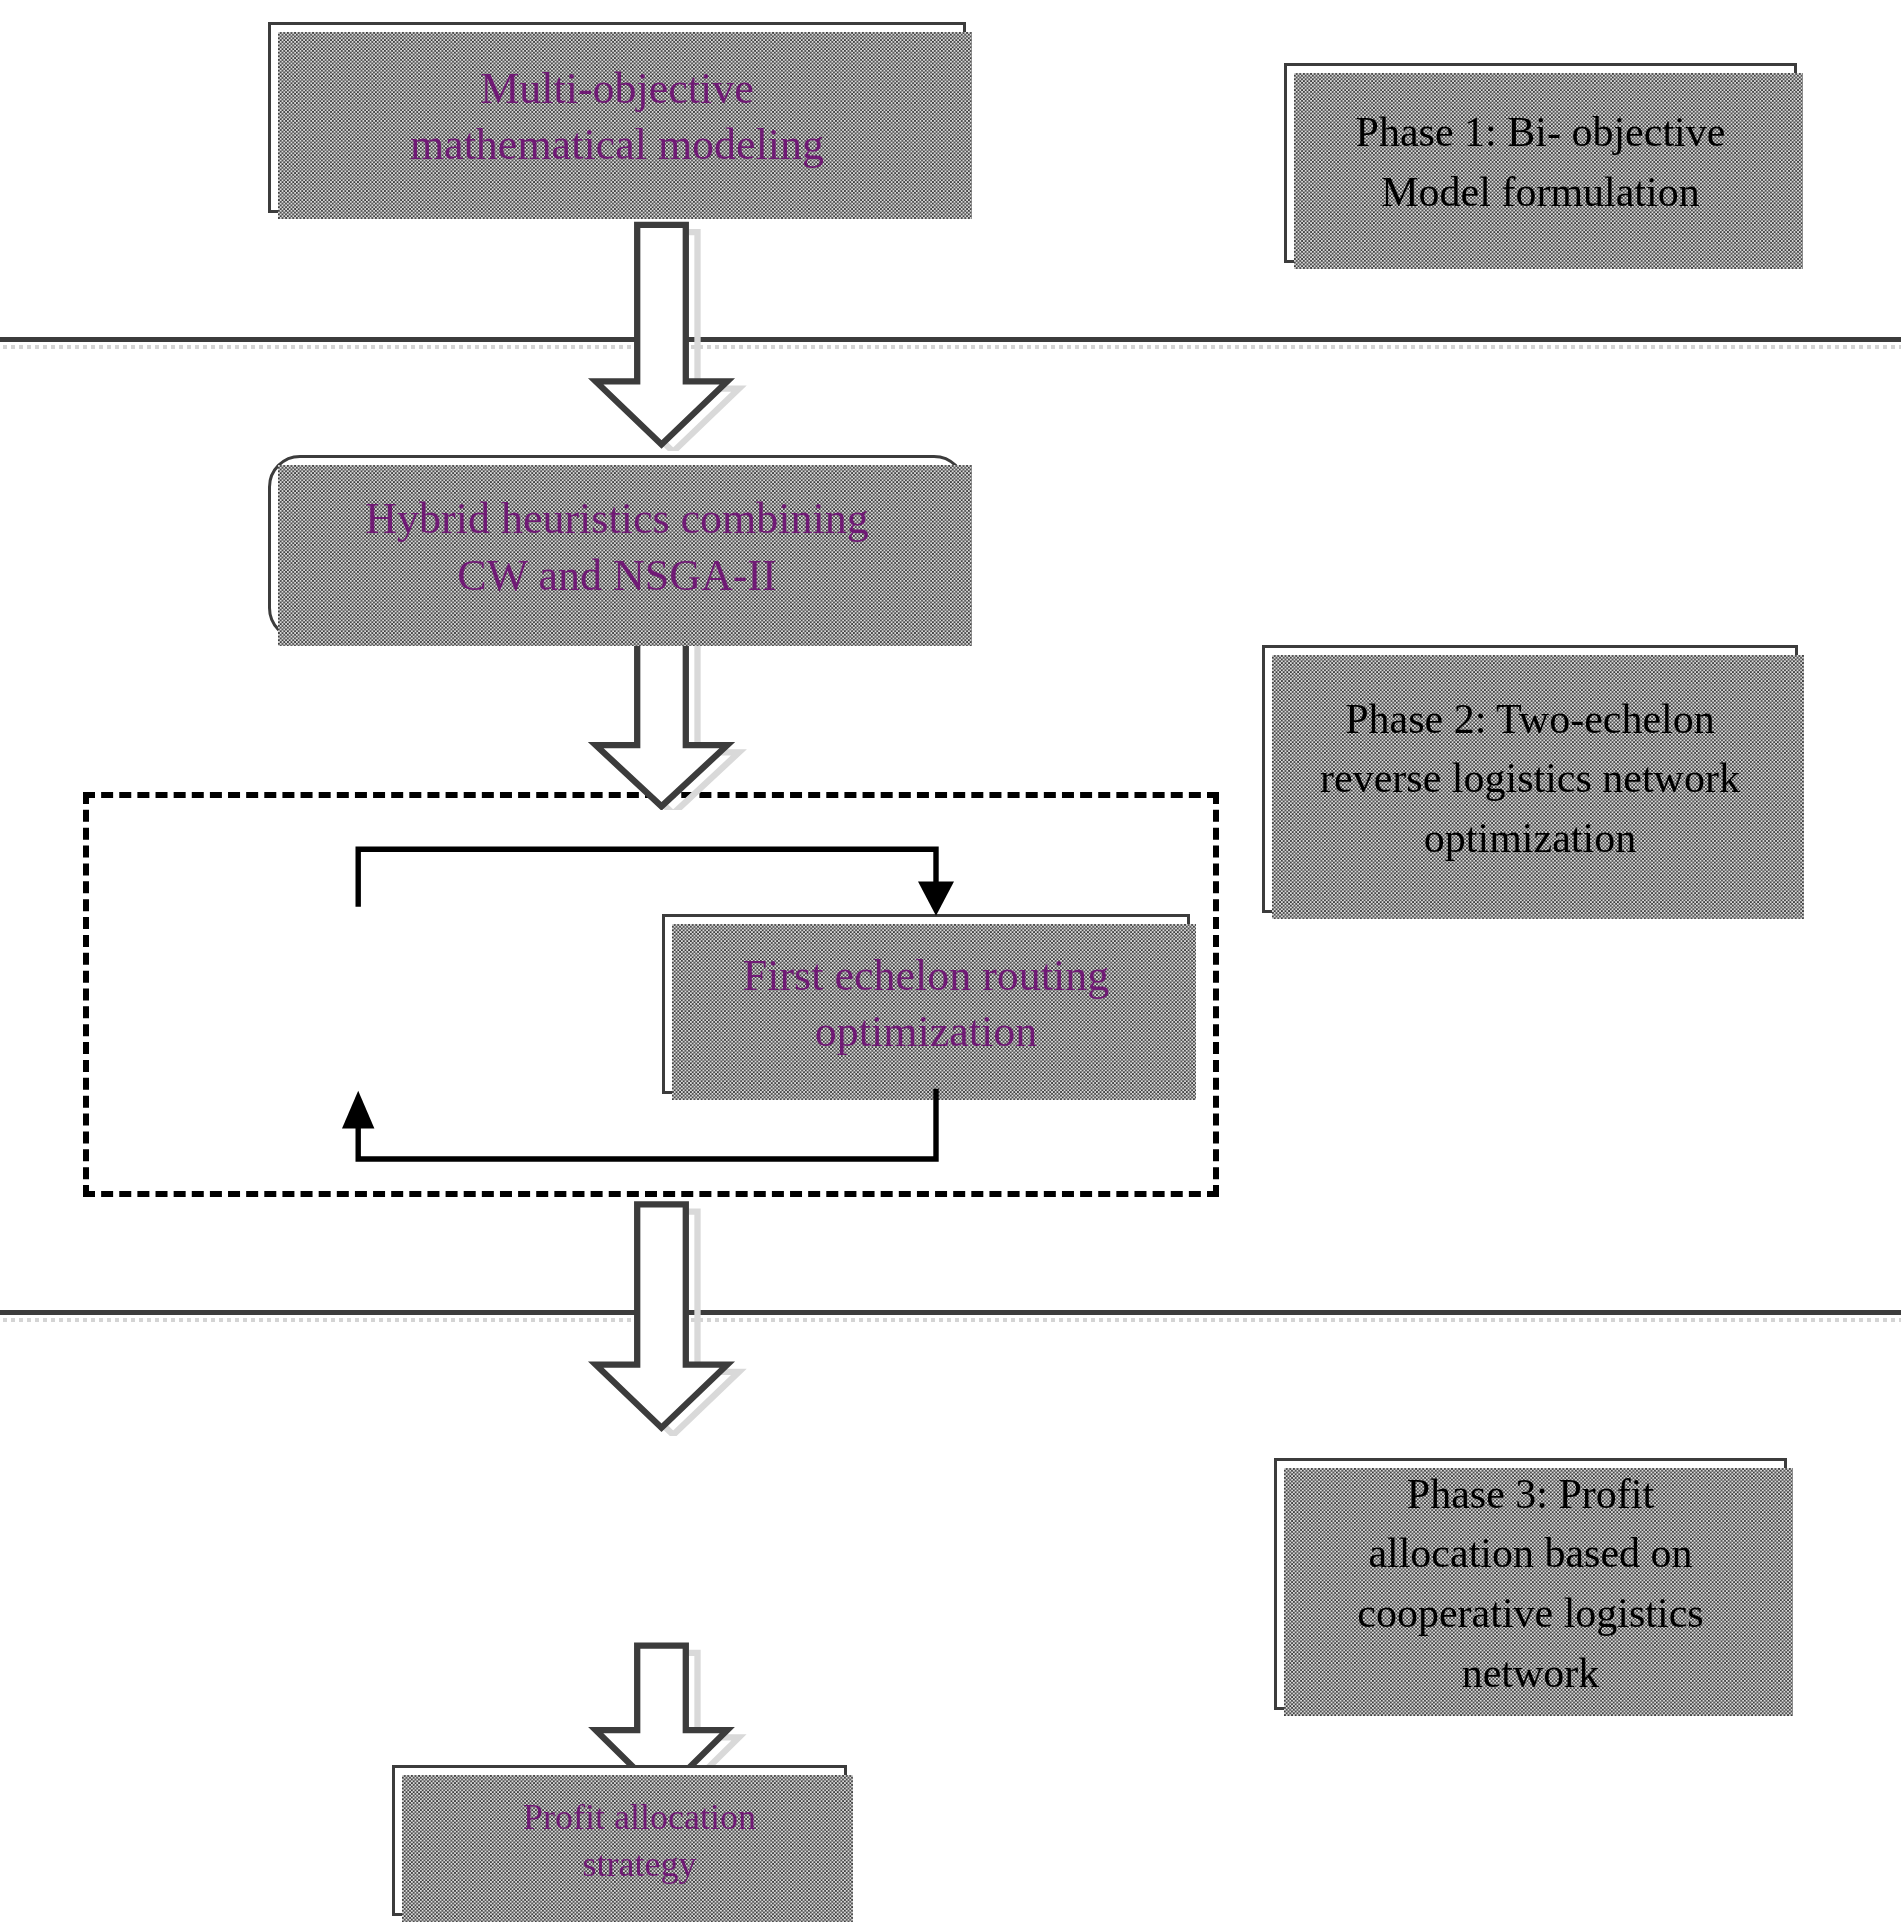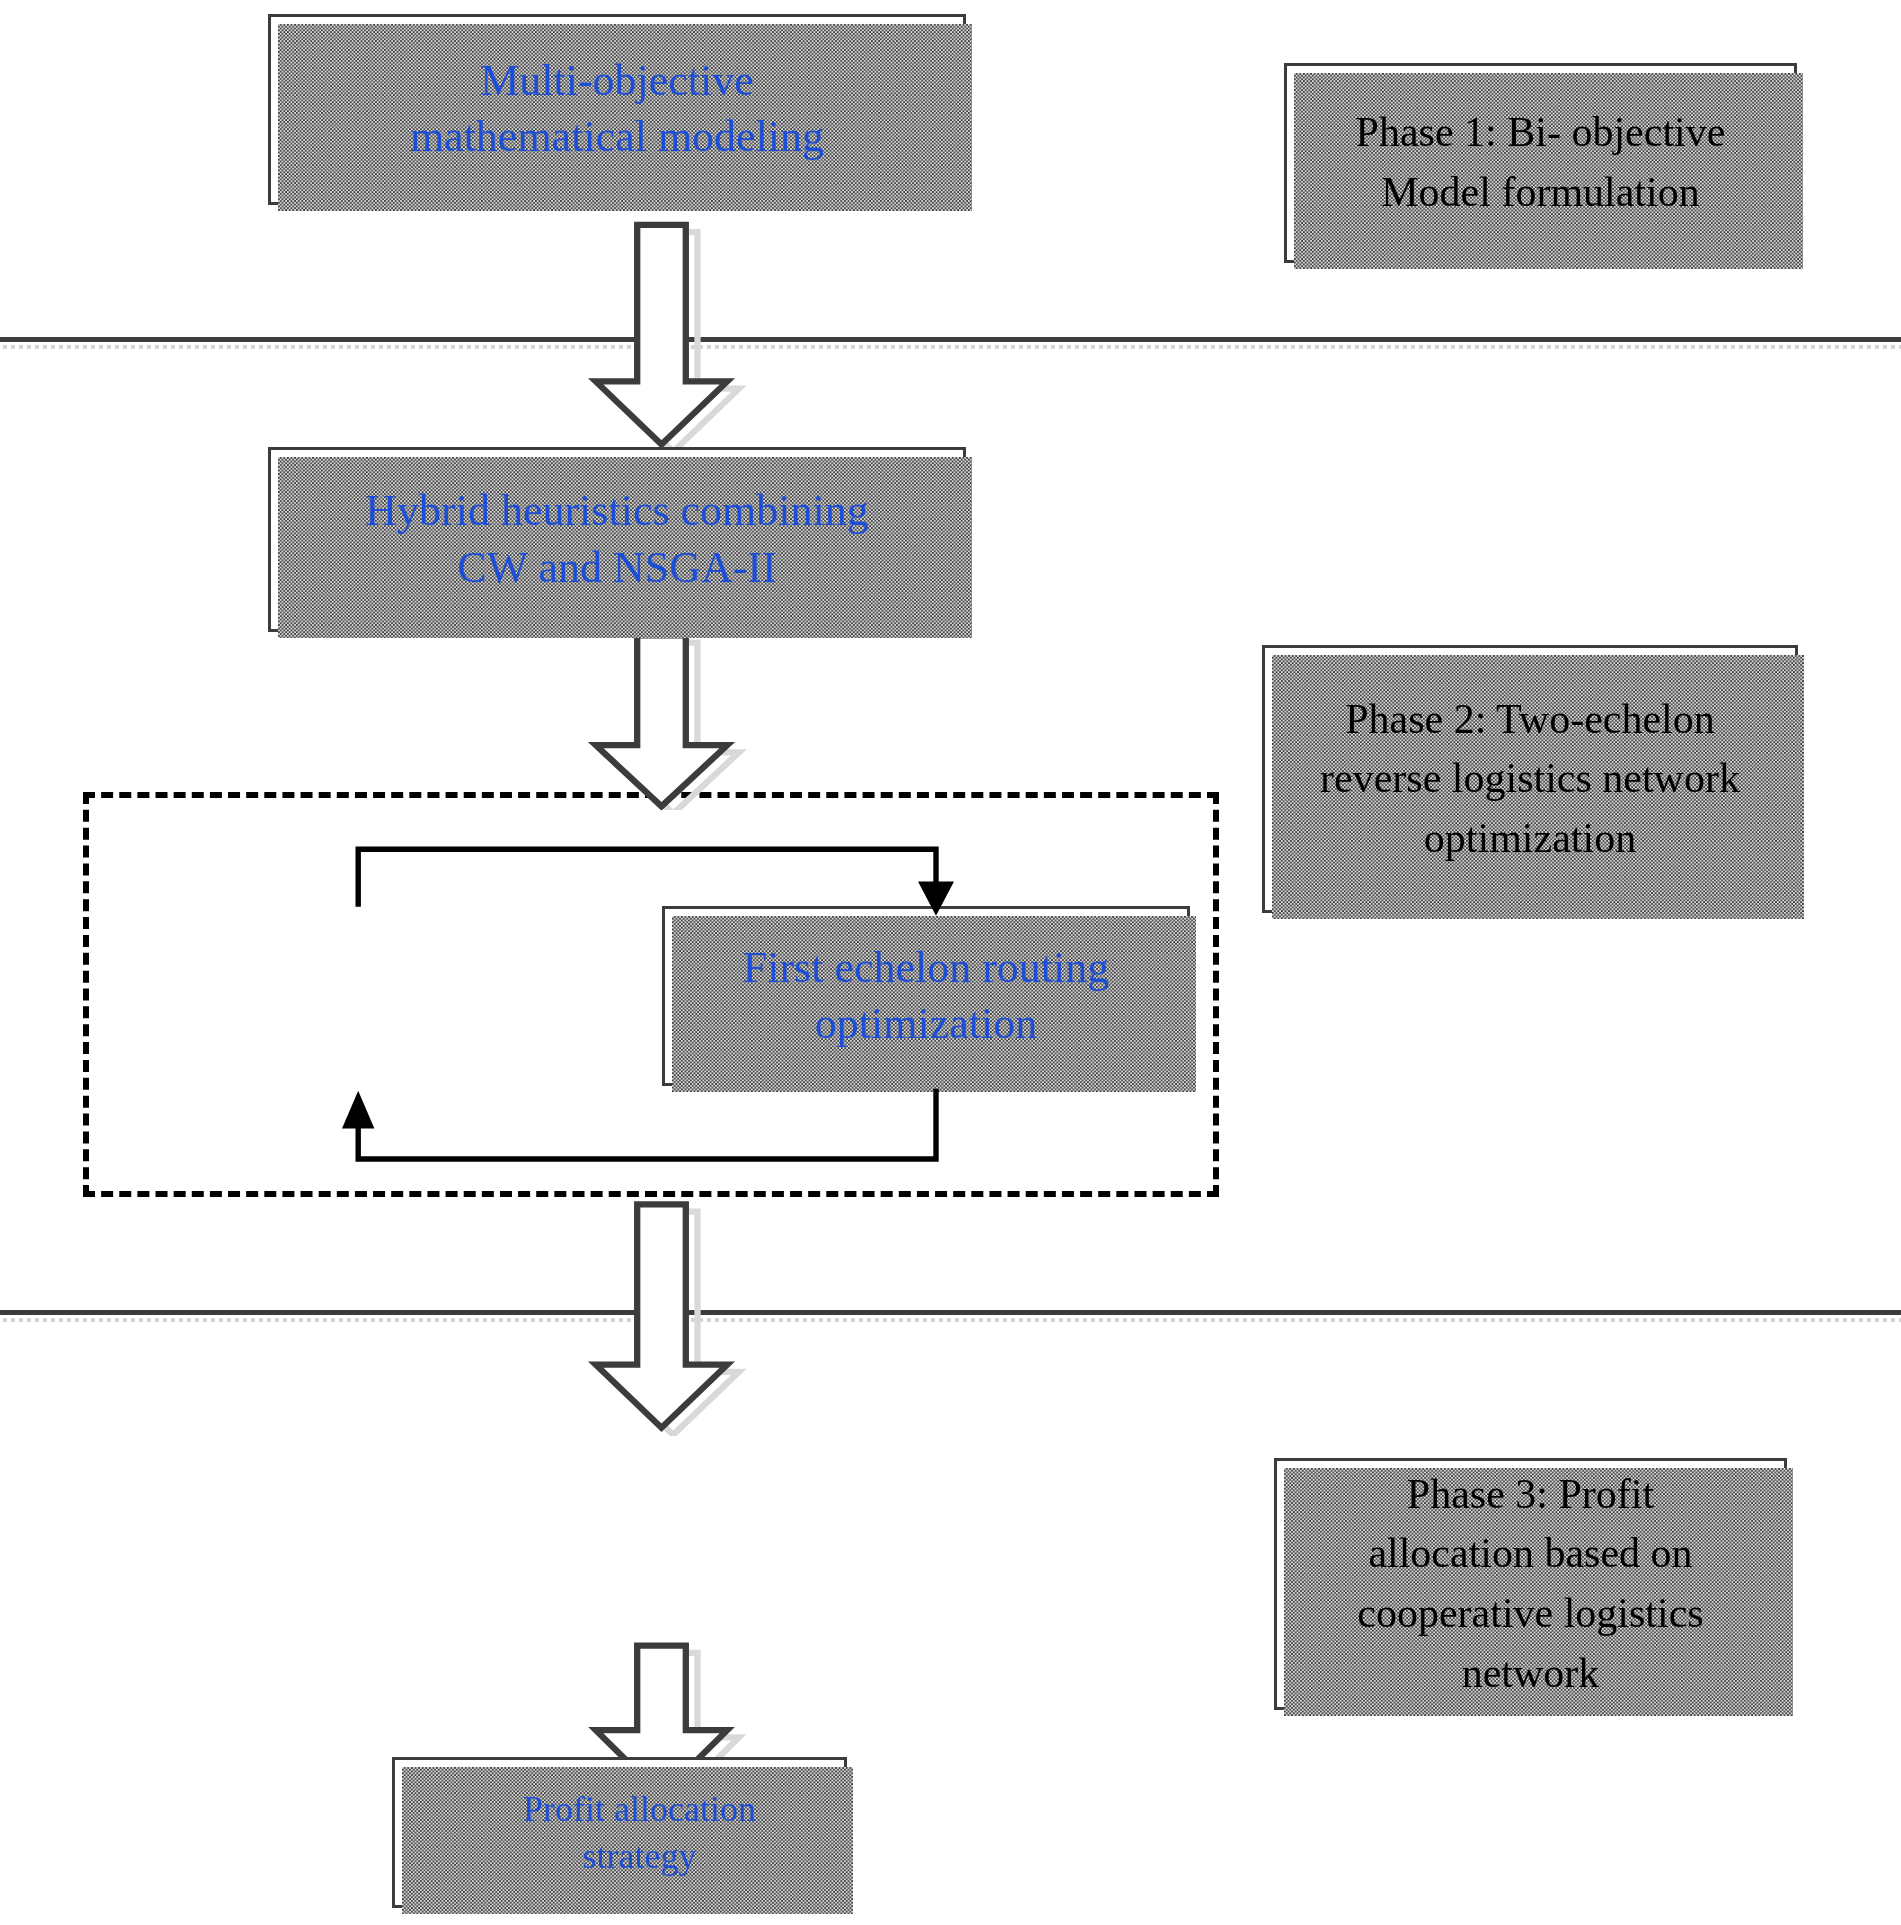--- a/index.html
+++ b/index.html
@@ -23,23 +23,24 @@
   .box {
     position: absolute;
     box-sizing: border-box;
     background: #ffffff;
     border: 3.6px solid #3c3c3c;
     display: flex;
     align-items: center;
     justify-content: center;
     text-align: center;
     line-height: 1.28;
-    color: #1d4ed8;
+    color: #701a75;
     white-space: pre-line;
     z-index: 6;
+    margin-top: 8px;
   }
   
   .box::after {
     content: "";
     position: absolute;
     left: 7.2px;
     top: 7.2px;
     right: -9px;
     bottom: -9px;
     background-image:
@@ -157,21 +158,21 @@
   <svg class="connector" style="left:342px; top:1085px;" width="630" height="86" viewBox="0 0 700 95">
     <path d="M 660,4 L 660,82 L 18,82 L 18,46" fill="none" stroke="#000000" stroke-width="6"></path>
     <polygon points="18,6 0,48 36,48" fill="#000000"></polygon>
   </svg>
 
   <div class="box fs-big" style="left:268px; top:13.5px; width:698px; height:191px;">
     <span>Multi-objective
 mathematical modeling</span>
   </div>
 
-  <div class="box fs-big" style="left:268px; top:447px; width:698px; height:185px;">
+  <div class="box fs-big" style="left:268px; top:447px; width:698px; height:185px;border-radius:32px;">
     <span>Hybrid heuristics combining
 CW and NSGA-II</span>
   </div>
 
 
   <div class="box fs-big" style="left:662px; top:906px; width:528px; height:180px;">
     <span>First echelon routing
 optimization</span>
   </div>
 

